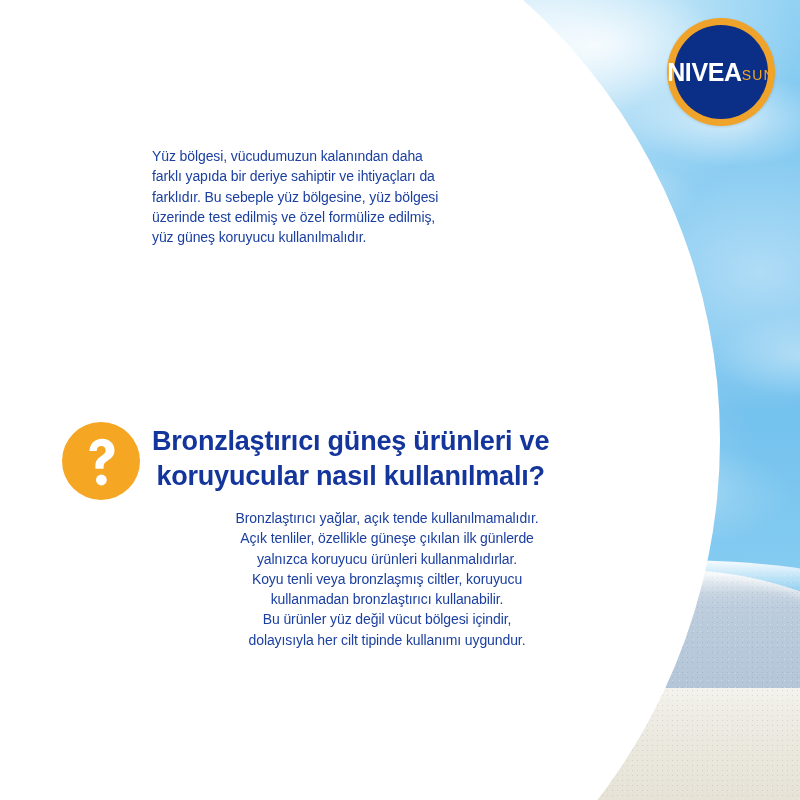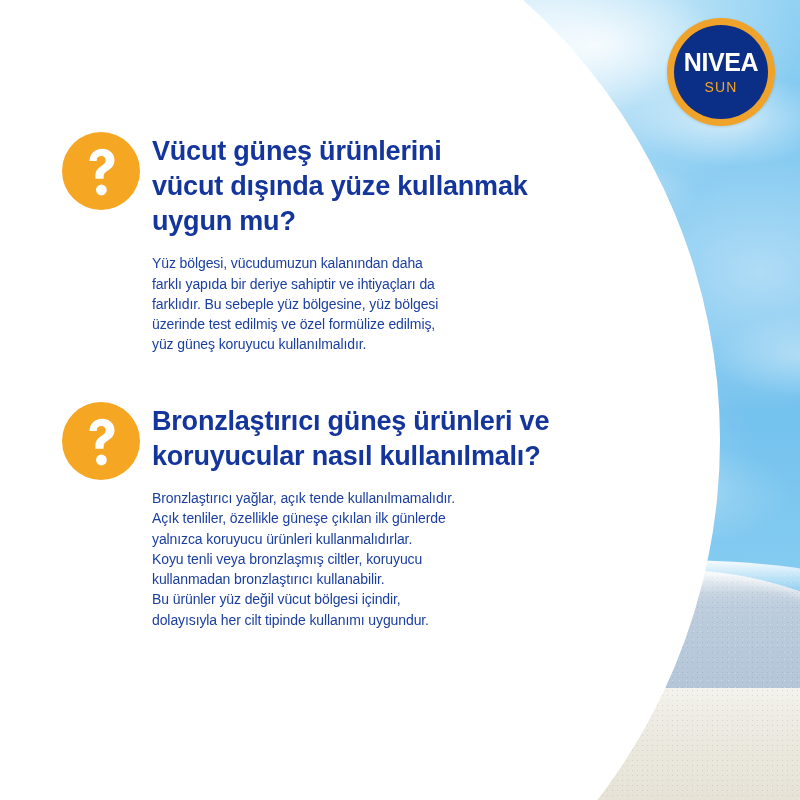--- a/index.html
+++ b/index.html
@@ -150,21 +150,21 @@
     align-items: center;
     justify-content: center;
     box-shadow: 0 1px 3px rgba(0,0,0,0.12);
   }
   .logo-inner {
     width: 94px;
     height: 94px;
     border-radius: 50%;
     background: #0b2f87;
     display: flex;
-    flex-direction: column;
+    flex-direction: row;
     align-items: center;
     justify-content: center;
     line-height: 1;
   }
   .logo-nivea {
     color: #ffffff;
     font-weight: 700;
     font-size: 25px;
     letter-spacing: -0.4px;
     font-family: "Liberation Sans", sans-serif;
@@ -185,21 +185,21 @@
     width: 800px;
     height: 800px;
   }
 
   .faq-block {
     position: absolute;
     left: 62px;
     width: 560px;
   }
   .faq-1 { top: 132px; }
-  .faq-2 { top: 402px; }
+  .faq-2 { top: 422px; text-align: center; }
 
   .q-head {
     display: flex;
     align-items: flex-start;
   }
 
   .q-badge {
     flex: 0 0 auto;
     width: 78px;
     height: 78px;
@@ -264,31 +264,20 @@
   <div class="logo">
     <div class="logo-inner">
       <span class="logo-nivea">NIVEA</span>
       <span class="logo-sun">SUN</span>
     </div>
   </div>
 
   <div class="content">
 
     <div class="faq-block faq-1">
-      <div class="q-head">
-        <div class="q-badge">
-          <svg width="78" height="78" viewBox="0 0 78 78" aria-hidden="true">
-            <path d="M27.5 29.0c0-7.0 5.4-12.3 12.6-12.3 7.0 0 12.4 4.7 12.4 11.2 0 5.1-2.6 8.0-6.6 10.6-3.2 2.1-4.3 3.4-4.3 6.2v2.0h-8.2v-2.9c0-4.6 1.9-7.2 5.9-9.8 3.2-2.1 4.4-3.3 4.4-5.7 0-2.5-1.8-4.2-4.4-4.2-2.8 0-4.6 1.9-4.6 4.9z" fill="#ffffff"></path>
-            <circle cx="39.4" cy="58.0" r="5.4" fill="#ffffff"></circle>
-          </svg>
-        </div>
-        <div class="q-title">Vücut güneş ürünlerini
-vücut dışında yüze kullanmak
-uygun mu?</div>
-      </div>
       <div class="q-body">Yüz bölgesi, vücudumuzun kalanından daha
 farklı yapıda bir deriye sahiptir ve ihtiyaçları da
 farklıdır. Bu sebeple yüz bölgesine, yüz bölgesi
 üzerinde test edilmiş ve özel formülize edilmiş,
 yüz güneş koruyucu kullanılmalıdır.</div>
     </div>
 
     <div class="faq-block faq-2">
       <div class="q-head">
         <div class="q-badge">

